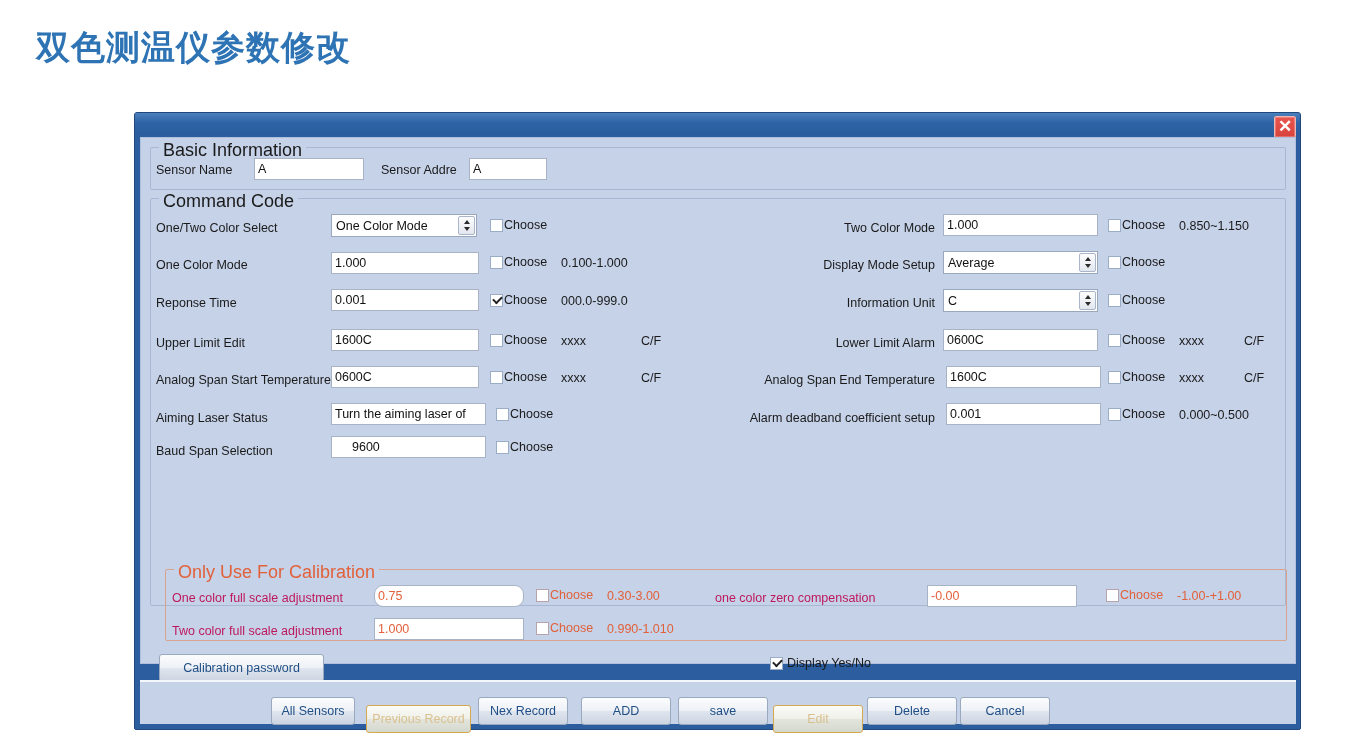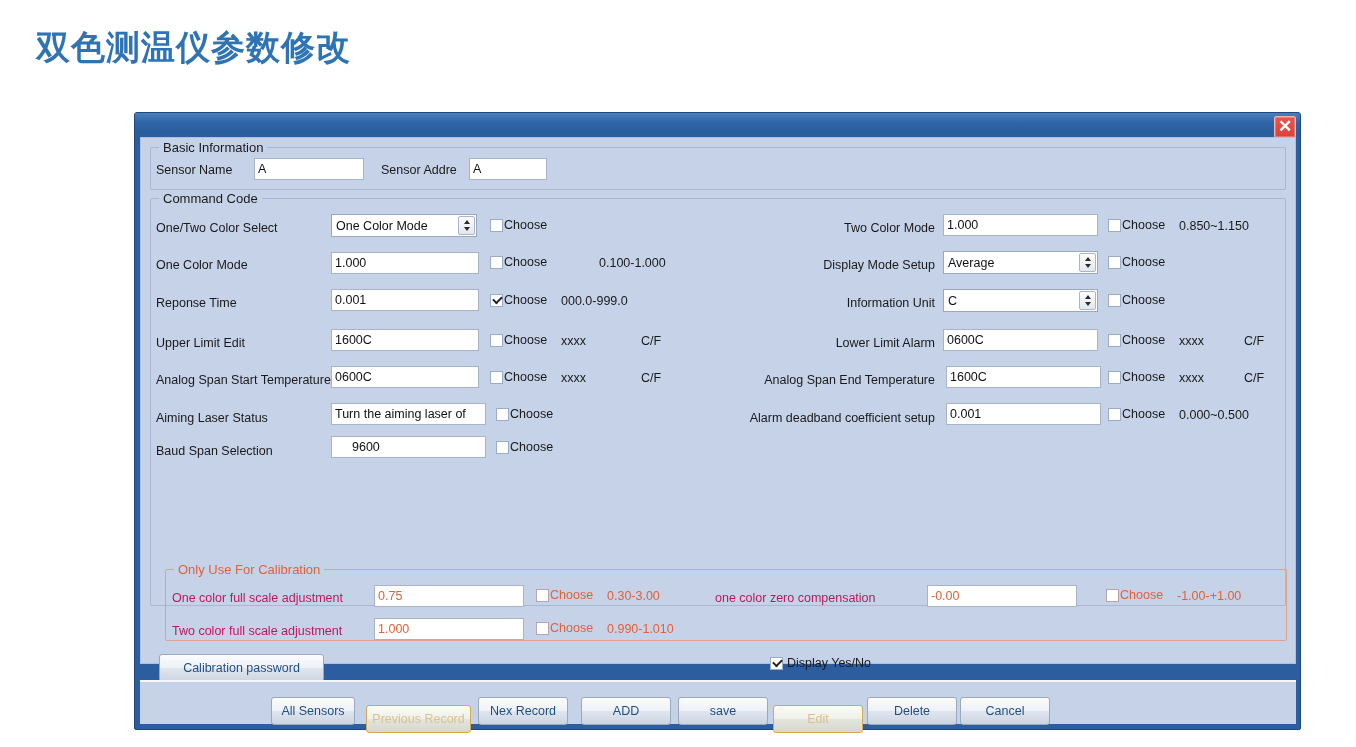--- a/index.html
+++ b/index.html
@@ -74,21 +74,21 @@
   .group {
     position: absolute;
     border: 1px solid #a9b7d2;
     border-radius: 2px;
   }
   .group > .legend {
     position: absolute;
     top: -8px; left: 8px;
     padding: 0 4px;
     background: #c5d2e8;
-    font-size: 13px;
+    font-size: 18px;
     color: #1a1a1a;
     white-space: nowrap;
   }
   .group.calib { border-color: #d9a38d; }
   .group.calib > .legend { color: #e2613a; }
 
   #group-basic { left: 9px; top: 9px; width: 1136px; height: 43px; }
   #group-command { left: 9px; top: 60px; width: 1136px; height: 408px; }
   #group-calib { left: 14px; top: 370px; width: 1122px; height: 72px; }
 
@@ -252,21 +252,21 @@
         <span class="cbox"></span>
         <span class="cblabel">Choose</span>
       </div>
 
       <span class="lbl" style="left:5px; top:58px;">One Color Mode</span>
       <input class="txt" style="left: 180px; top: 53px; width: 148px;" value="1.000">
       <div class="cbwrap" style="left:339px; top:56px;">
         <span class="cbox"></span>
         <span class="cblabel">Choose</span>
       </div>
-      <span class="range" style="left:410px; top:57px;margin-left:38px;">0.100-1.000</span>
+      <span class="range" style="left:410px; top:57px;">0.100-1.000</span>
 
       <span class="lbl" style="left:5px; top:96px;">Reponse Time</span>
       <input class="txt" style="left: 180px; top: 90px; width: 148px;" value="0.001">
       <div class="cbwrap" style="left:339px; top:94px;">
         <span class="cbox checked"></span>
         <span class="cblabel">Choose</span>
       </div>
       <span class="range" style="left:410px; top:95px;">000.0-999.0</span>
 
       <span class="lbl" style="left:5px; top:136px;">Upper Limit Edit</span>
@@ -352,21 +352,21 @@
       <div class="cbwrap" style="left:957px; top:208px;">
         <span class="cbox"></span>
         <span class="cblabel">Choose</span>
       </div>
       <span class="range" style="left:1028px; top:209px;">0.000~0.500</span>
 
       <div class="group calib" id="group-calib">
         <span class="legend">Only Use For Calibration</span>
 
         <span class="lbl red" style="left:6px; top:20px;">One color full scale adjustment</span>
-        <input class="txt red" style="left: 208px; top: 15px; width: 150px;" value="0.75">
+        <input class="txt red" style="left: 208px; top: 15px; width: 150px; border-radius: 9px;" value="0.75">
         <div class="cbwrap red" style="left:370px; top:18px;">
           <span class="cbox"></span>
           <span class="cblabel">Choose</span>
         </div>
         <span class="range red" style="left:441px; top:19px;">0.30-3.00</span>
 
         <span class="lbl red" style="left:6px; top:53px;">Two color full scale adjustment</span>
         <input class="txt red" style="left: 208px; top: 48px; width: 150px;" value="1.000">
         <div class="cbwrap red" style="left:370px; top:51px;">
           <span class="cbox"></span>

